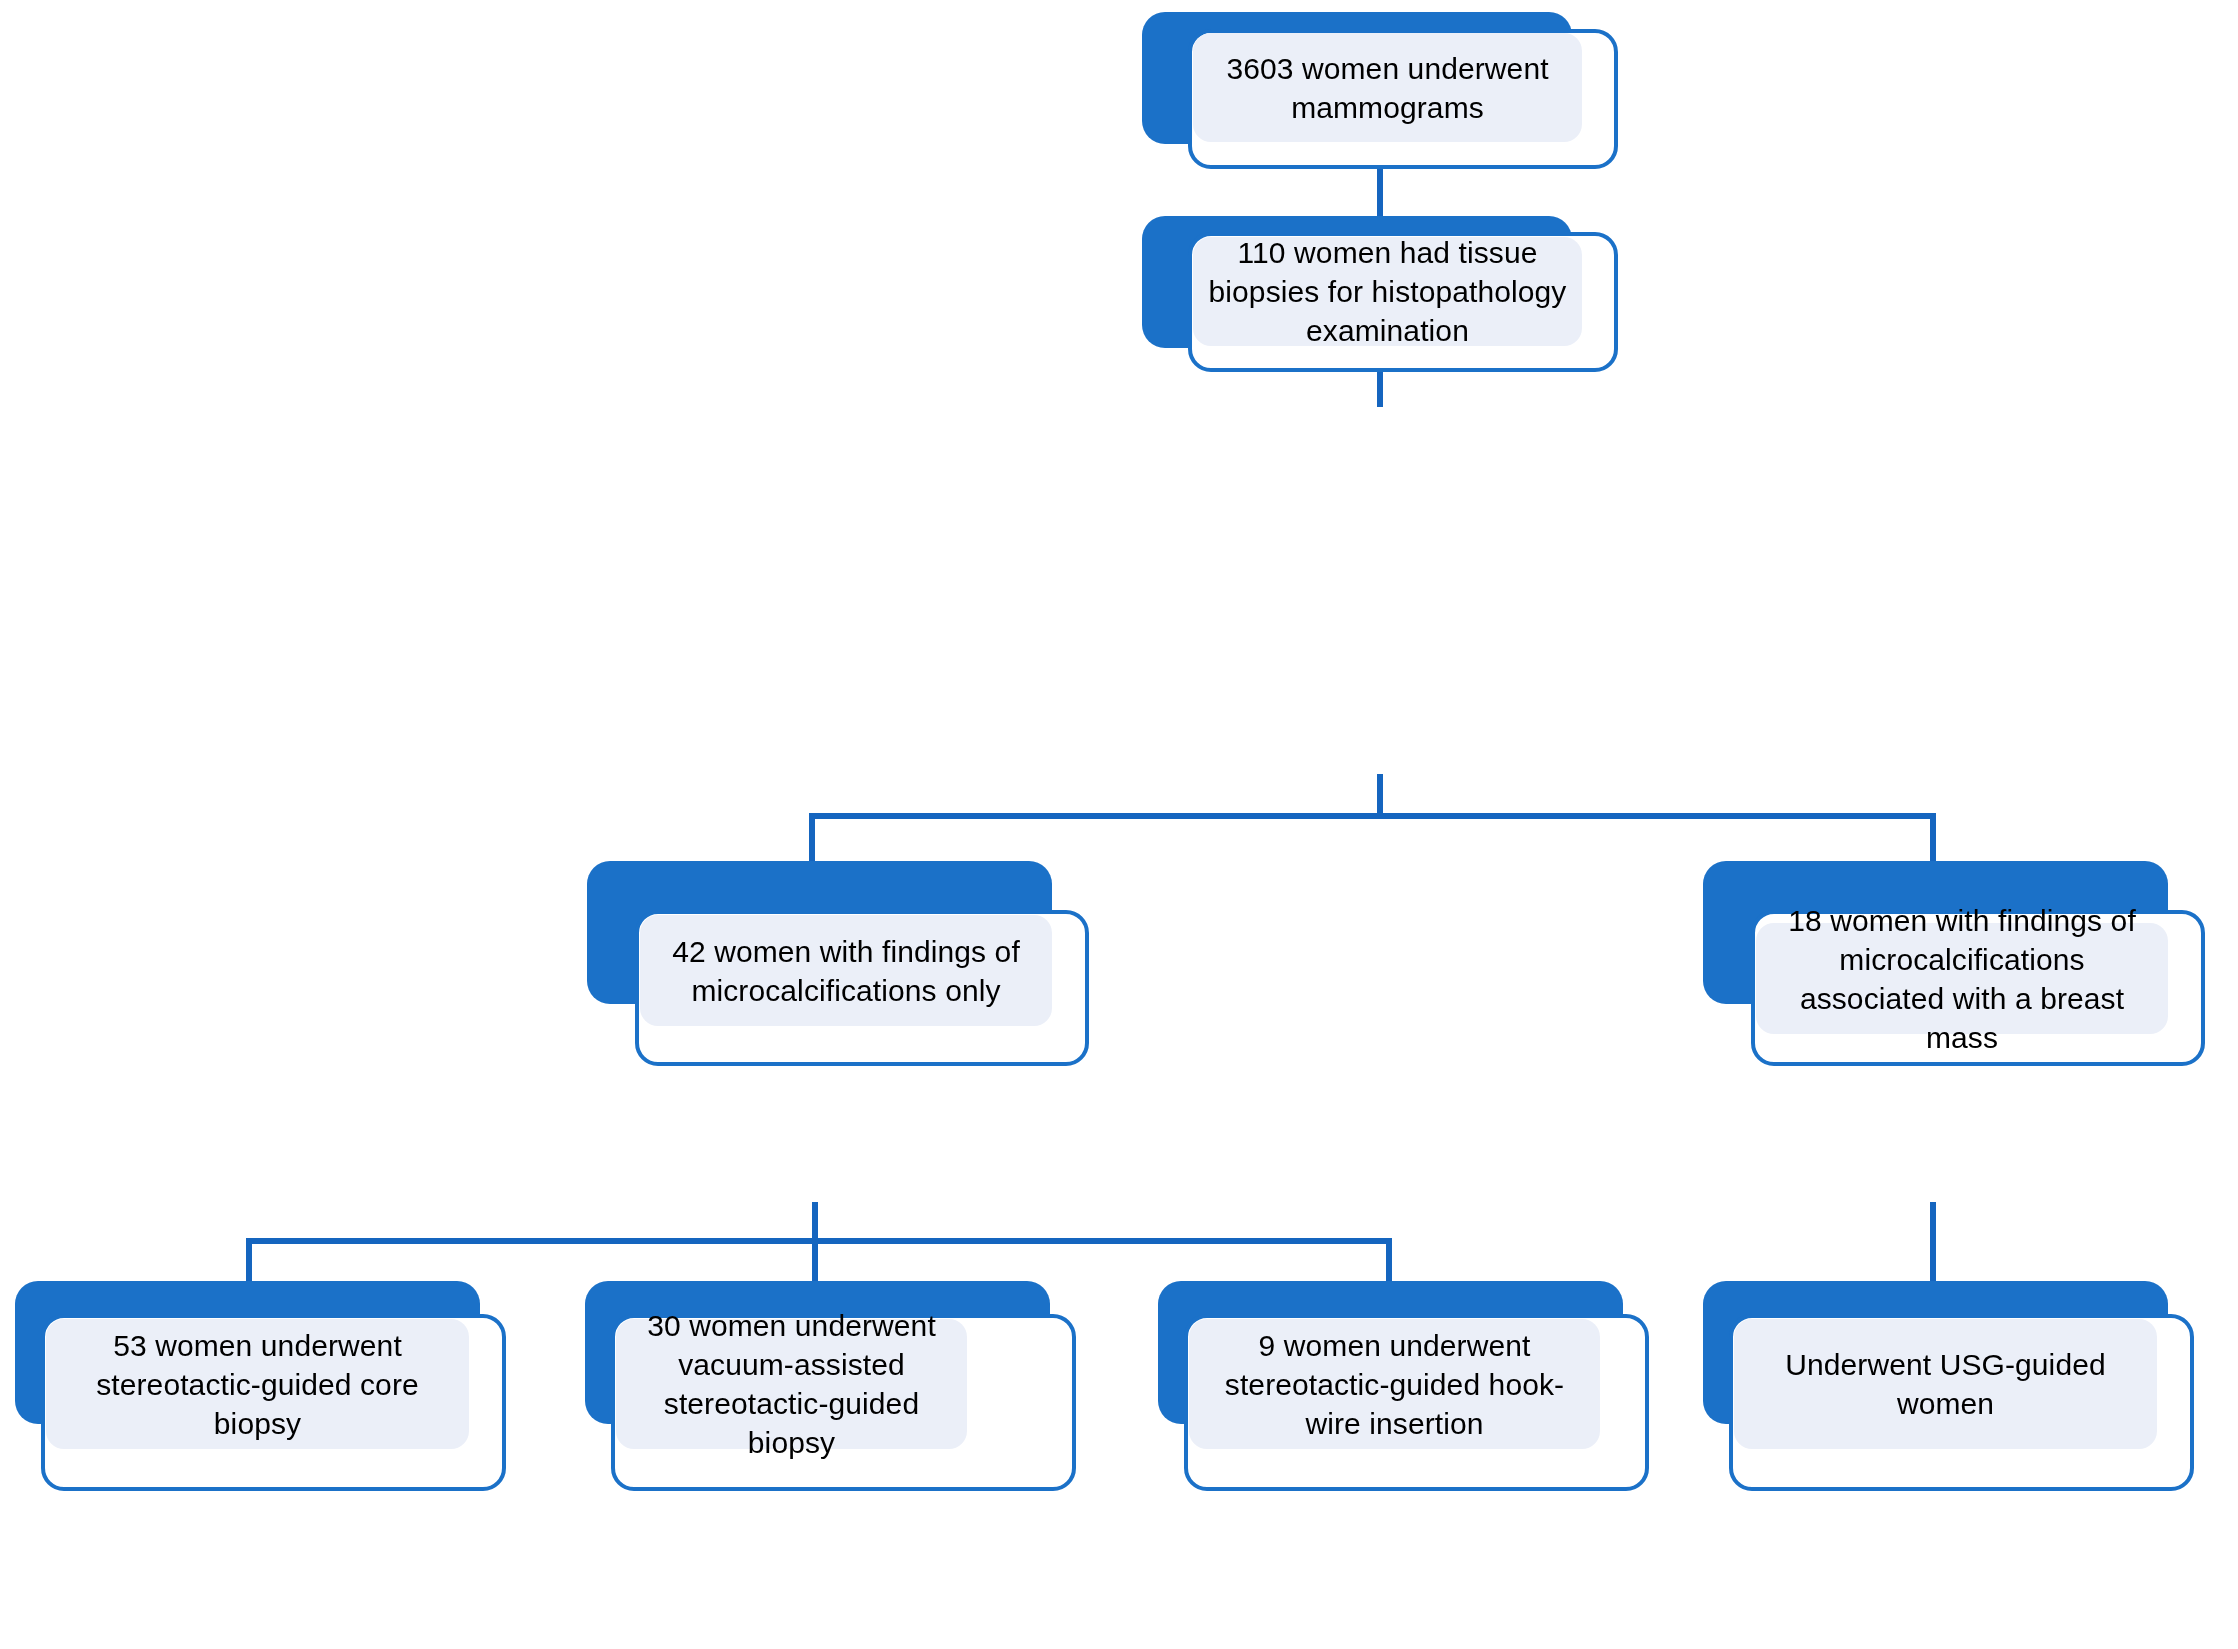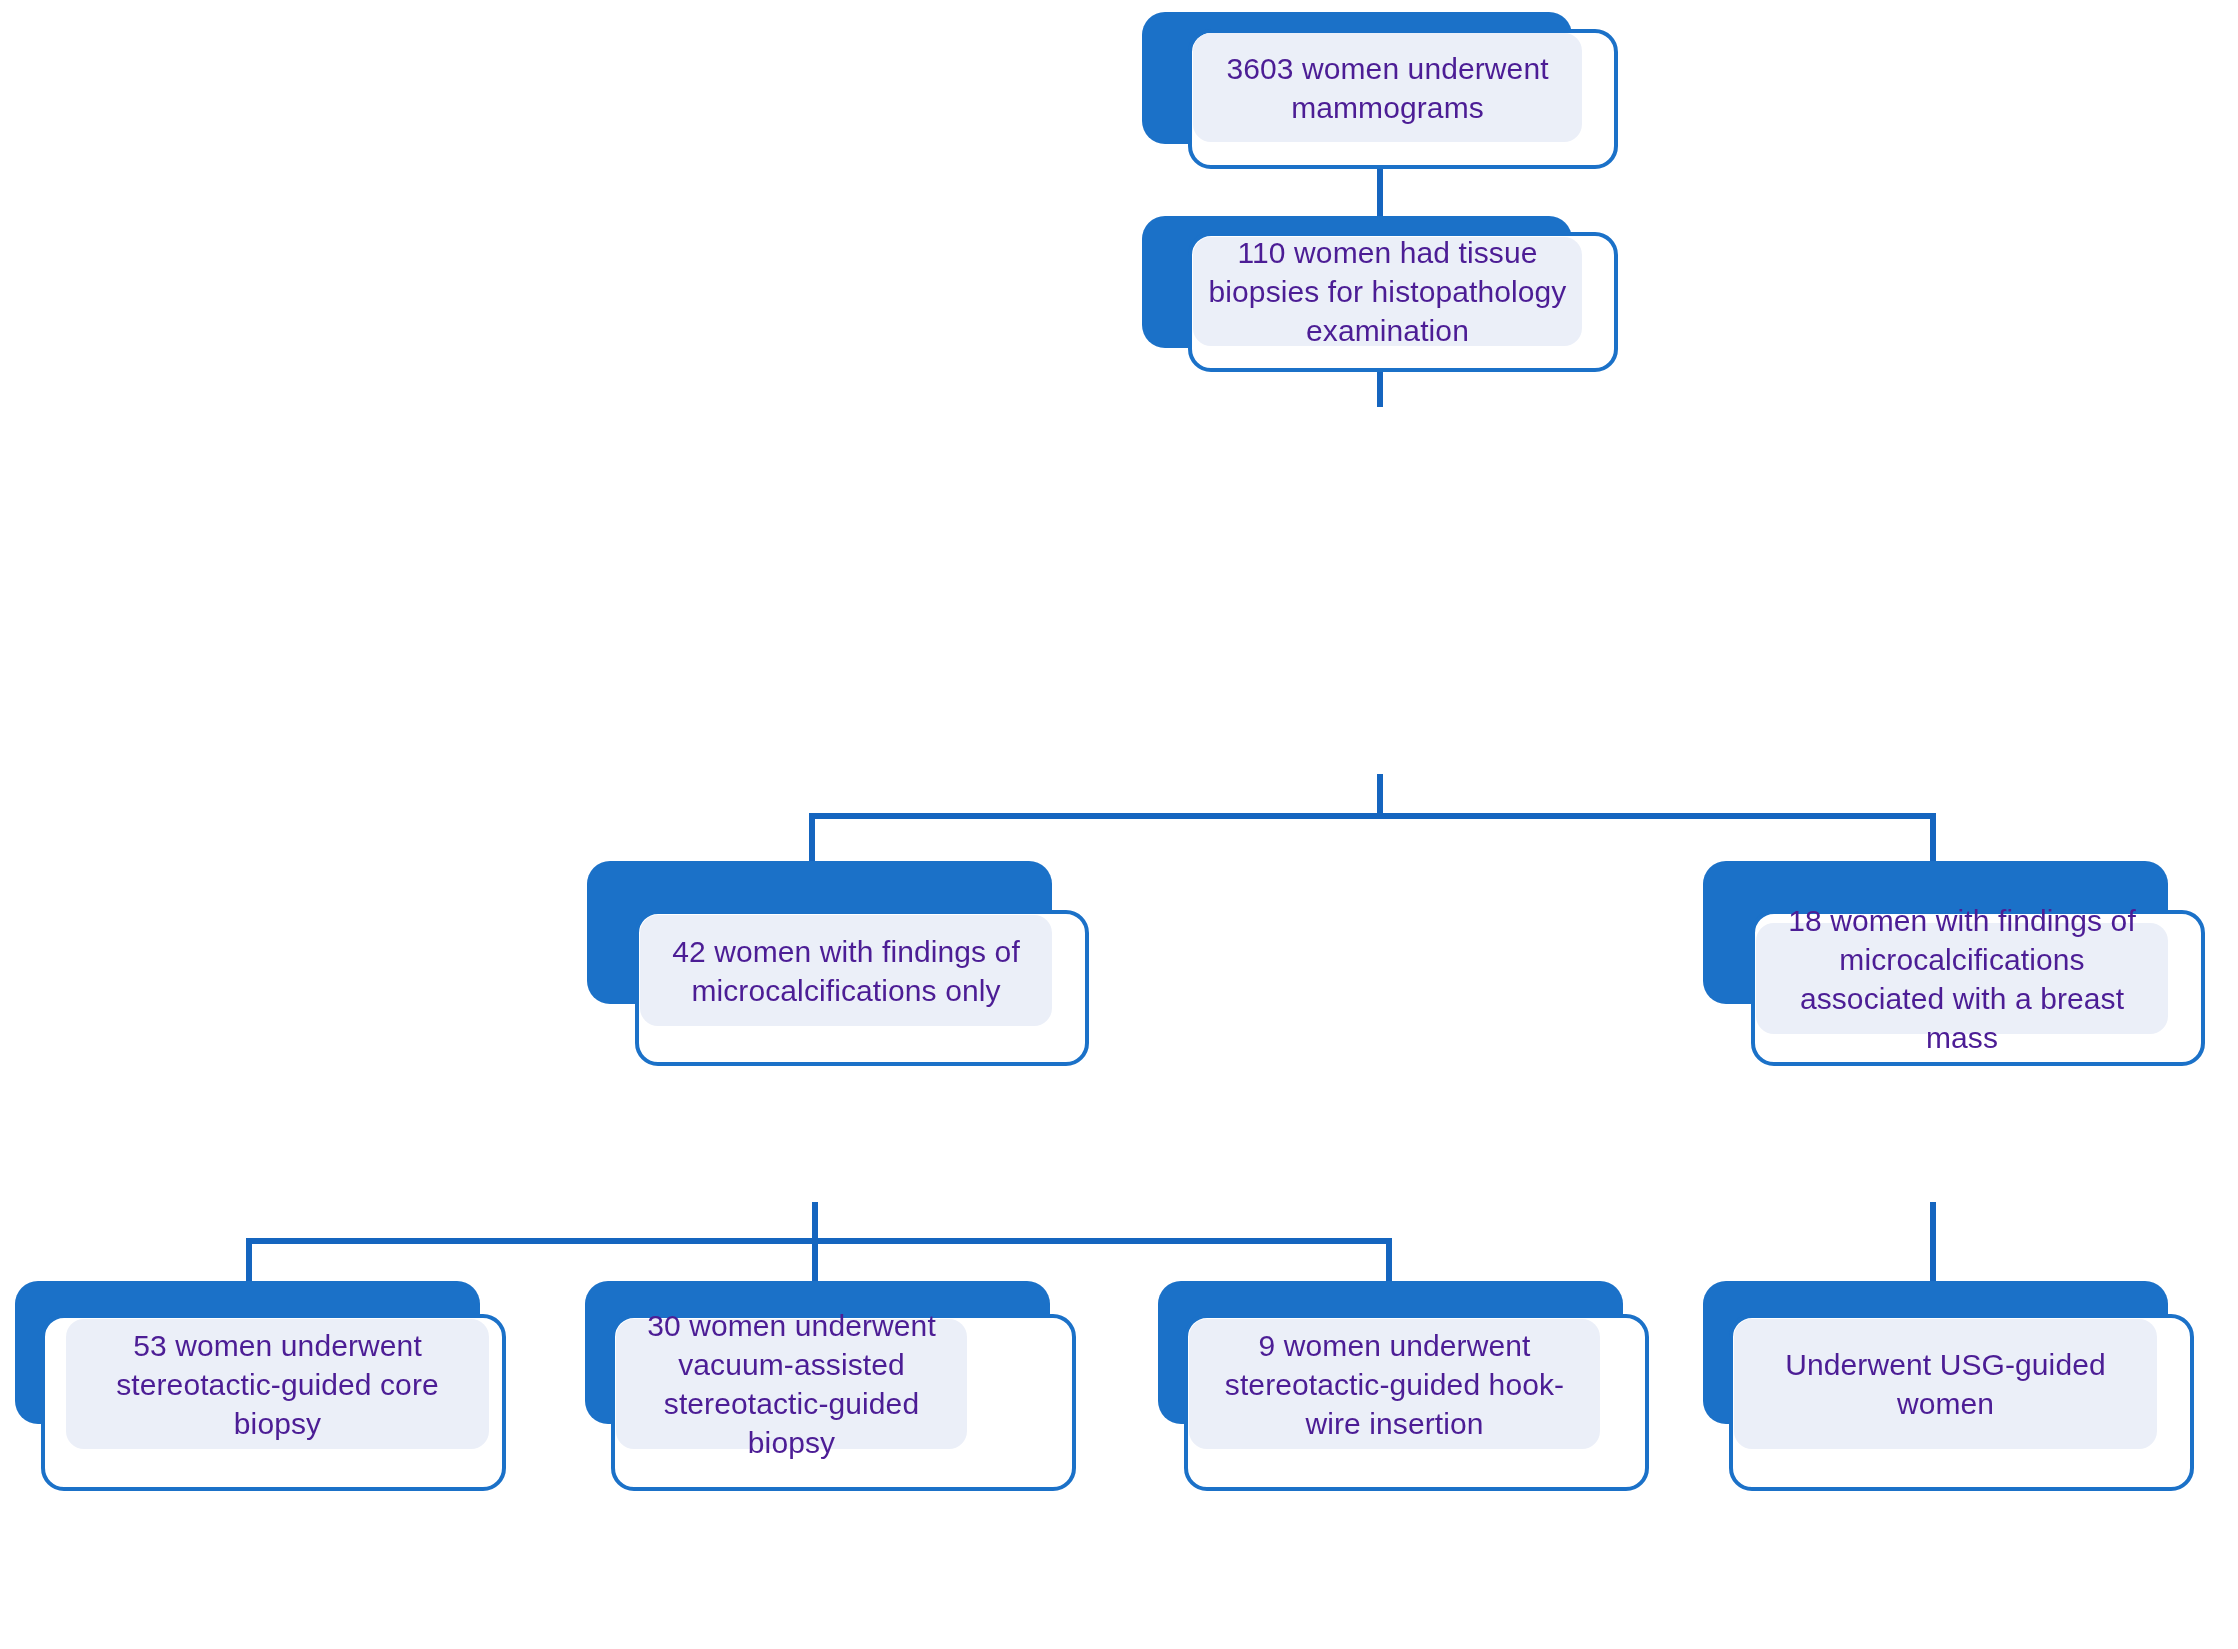--- a/index.html
+++ b/index.html
@@ -38,21 +38,21 @@
     position: absolute;
     background: #EBEFF8;
     border-radius: 18px;
     display: flex;
     align-items: center;
     justify-content: center;
     box-sizing: border-box;
     padding: 0 12.3px;
   }
   .node .label {
-    color: #4c1d95;
+    color: #000000;
     font-size: 30px;
     line-height: 1.30;
     text-align: center;
     white-space: pre-line;
     letter-spacing: 0.1px;
   }
 
   
   .conn {
     position: absolute;
@@ -110,21 +110,21 @@
     <div class="shadow-box" style="width:465px; height:143px;"></div>
     <div class="outline-box" style="left:48px; top:49px; width:454px; height:156px;"></div>
     <div class="fill-box" style="left:53px; top:54px; width:412px; height:111px;margin-top:8px;">
       <span class="label">18 women with findings of microcalcifications associated with  a breast mass</span>
     </div>
   </div>
 
   <div class="node" style="left:15px; top:1281px; width:477px; height:184px;">
     <div class="shadow-box" style="width:465px; height:143px;"></div>
     <div class="outline-box" style="left:26px; top:33px; width:465px; height:177px;"></div>
-    <div class="fill-box" style="left:31px; top:38px; width:423px; height:130px;margin-left:20px;">
+    <div class="fill-box" style="left:31px; top:38px; width:423px; height:130px;">
       <span class="label">53 women underwent stereotactic-guided core biopsy</span>
     </div>
   </div>
 
   <div class="node" style="left:585px; top:1281px; width:477px; height:184px;">
     <div class="shadow-box" style="width:465px; height:143px;"></div>
     <div class="outline-box" style="left:26px; top:33px; width:465px; height:177px;"></div>
     <div class="fill-box" style="left:31px; top:38px; width:351px; height:130px;">
       <span class="label">30 women underwent vacuum-assisted stereotactic-guided biopsy</span>
     </div>

